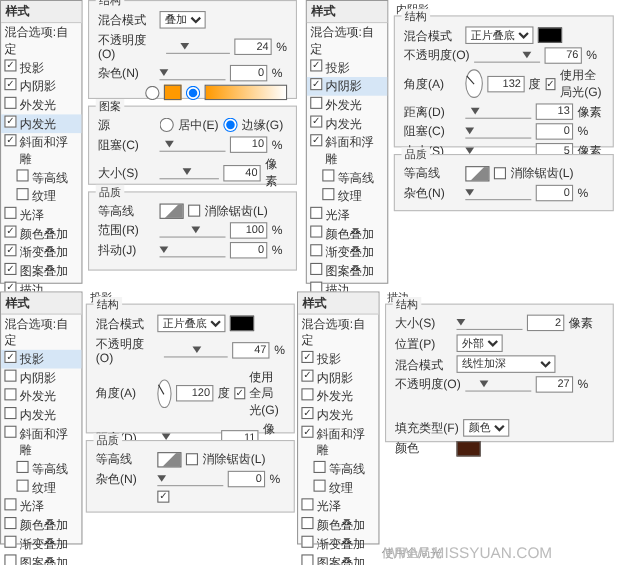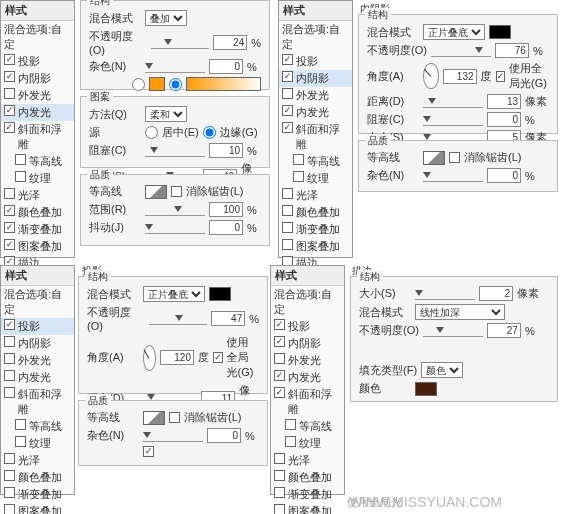--- a/index.html
+++ b/index.html
@@ -108,24 +108,20 @@
       <span style="width:52px"></span>
       <input type="radio" style="">
       <span class="swatch" style="background:#f90"></span>
       <input type="radio" checked="" style="">
       <span class="grad" style="background:linear-gradient(90deg,#f90,#fff)"></span>
     </div>
 </div>
 <div class="grp" style="left:80px;top:96px;width:190px;height:72px">
 <span class="gt">图案</span>
 <div class="row">
-      <span class="lbl">方法(Q)</span>
-      <select><option>柔和</option></select>
-    </div>
-<div class="row">
       <span class="lbl">源</span>
       <input type="radio" style="">
       <span>居中(E)</span>
       <input type="radio" checked="" style="">
       <span>边缘(G)</span>
     </div>
 <div class="row">
       <span class="lbl">阻塞(C)</span>
       <span class="slider s10"></span>
       <input class="num" value="10" style="">
@@ -440,20 +436,24 @@
 <div style="position:absolute;left:350px;top:262px;font-size:10px;padding:2px">描边</div>
 <div class="grp" style="left:350px;top:276px;width:208px;height:126px">
 <span class="gt">结构</span>
 <div class="row">
       <span class="lbl">大小(S)</span>
       <span class="slider s0"></span>
       <input class="num" value="2" style="">
       <span>像素</span>
     </div>
 <div class="row">
+      <span class="lbl">位置(P)</span>
+      <select><option>外部</option></select>
+    </div>
+<div class="row">
       <span class="lbl">混合模式</span>
       <select style="width:90px"><option>线性加深</option></select>
     </div>
 <div class="row">
       <span class="lbl">不透明度(O)</span>
       <span class="slider s24"></span>
       <input class="num" value="27" style="">
       <span>%</span>
     </div>
 <div class="row" style="margin-top:24px">

